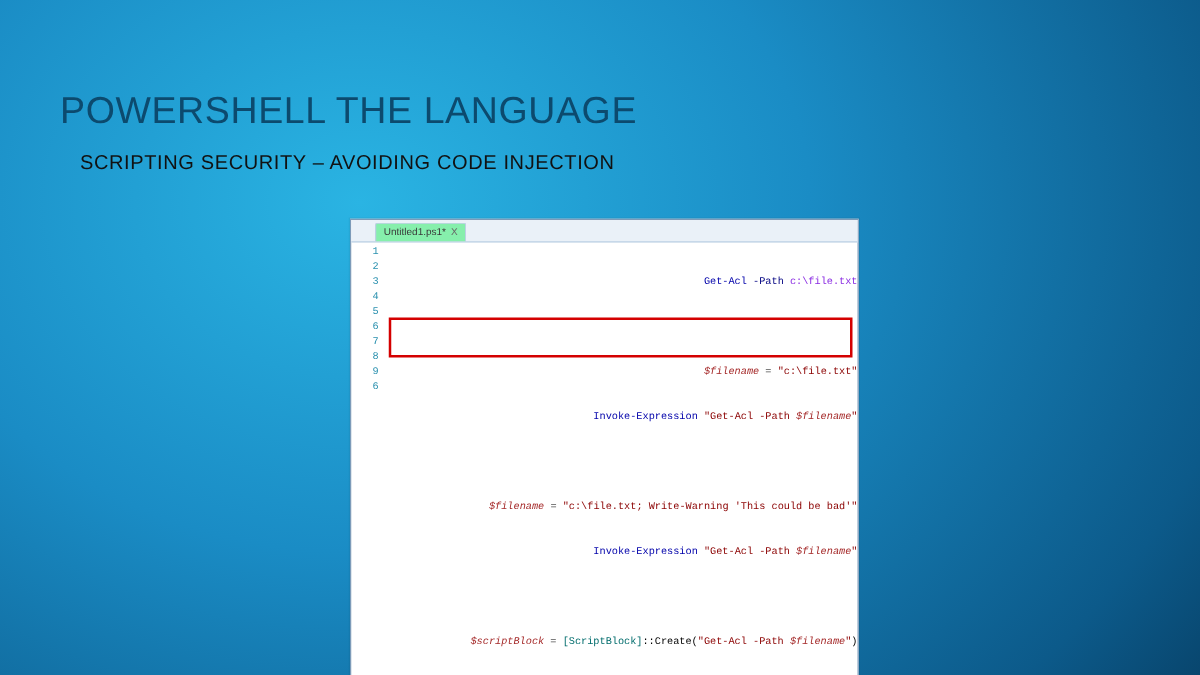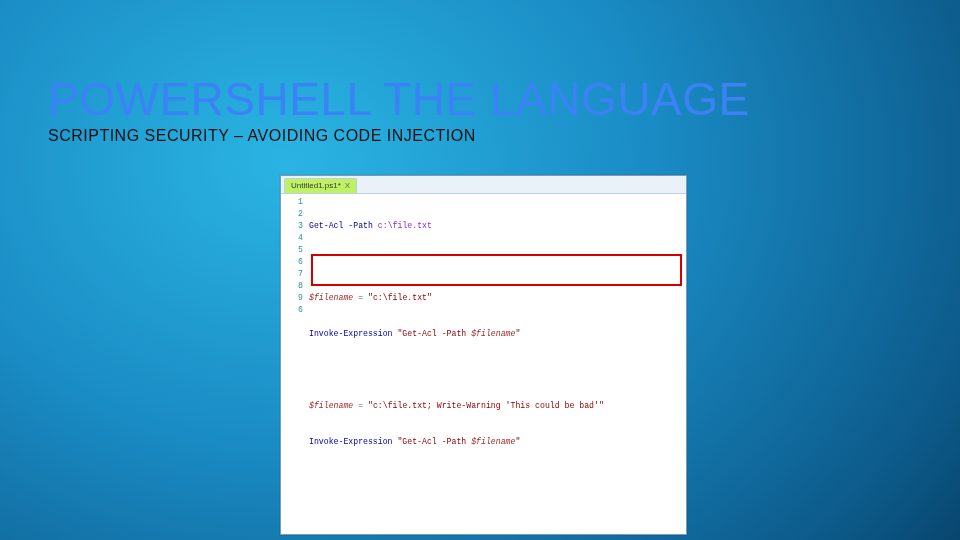--- a/index.html
+++ b/index.html
@@ -14,55 +14,55 @@
     font-family: Arial, Helvetica, sans-serif;
     position: relative;
   }
   .content {
     position: absolute;
     top: 72px;
     left: 48px;
     right: 48px;
   }
   .title {
-    font-size: 46px;
+    font-size: 30px;
     font-weight: 400;
-    color: #3b82f6;
+    color: #0c4a6e;
     letter-spacing: 0.5px;
-    margin: 0 0 1px 0;
+    margin: 0 0 16px 0;
   }
   .subtitle {
     font-size: 16px;
     font-weight: 400;
     color: #111;
     letter-spacing: 0.5px;
-    margin: 0;
+    margin: 16px;
   }
   .editor-wrap {
     position: absolute;
     top: 175px;
     left: 280px;
     width: 405px;
     background: #fff;
     border: 1px solid #7d9bb9;
     box-shadow: 0 0 0 1px rgba(0,0,0,0.05);
   }
   .tabbar {
     background: #eaf1f8;
     border-bottom: 1px solid #bcd0e3;
     height: 17px;
     display: flex;
     align-items: flex-end;
   }
   .tab {
-    background: #bef264;
+    background: #86efac;
     border: 1px solid #bcd0e3;
     border-bottom: none;
     border-radius: 2px 2px 0 0;
-    margin-left: 3px;
+    margin-left: 19px;
     height: 14px;
     padding: 0 6px;
     font-size: 8px;
     line-height: 14px;
     color: #3a3a3a;
     display: flex;
     align-items: center;
     gap: 4px;
   }
   .tab-close {
@@ -88,20 +88,21 @@
     height: 12px;
   }
   .code-lines {
     flex: 1;
     color: #000;
     white-space: pre;
     position: relative;
   }
   .code-lines .line {
     height: 12px;
+    text-align: right;
   }
   .tok-cmd { color: #0000aa; }
   .tok-param { color: #000080; }
   .tok-arg { color: #8a2be2; }
   .tok-var { color: #a52a2a; font-style: italic; }
   .tok-op { color: #555; }
   .tok-str { color: #8b0000; }
   .tok-type { color: #006c6c; }
   .highlight-box {
     position: absolute;
@@ -141,17 +142,18 @@
     </div>
     <div class="code-lines">
       <div class="line"><span class="tok-cmd">Get-Acl</span> <span class="tok-param">-Path</span> <span class="tok-arg">c:\file.txt</span></div>
       <div class="line"></div>
       <div class="line"><span class="tok-var">$filename</span> <span class="tok-op">=</span> <span class="tok-str">"c:\file.txt"</span></div>
       <div class="line"><span class="tok-cmd">Invoke-Expression</span> <span class="tok-str">"Get-Acl -Path </span><span class="tok-var">$filename</span><span class="tok-str">"</span></div>
       <div class="line"></div>
       <div class="line"><span class="tok-var">$filename</span> <span class="tok-op">=</span> <span class="tok-str">"c:\file.txt; Write-Warning 'This could be bad'"</span></div>
       <div class="line"><span class="tok-cmd">Invoke-Expression</span> <span class="tok-str">"Get-Acl -Path </span><span class="tok-var">$filename</span><span class="tok-str">"</span></div>
       <div class="line"></div>
+      <div class="line"><span class="tok-var">$scriptBlock</span> <span class="tok-op">=</span> <span class="tok-type">[ScriptBlock]</span><span>::Create(</span><span class="tok-str">"Get-Acl -Path </span><span class="tok-var">$filename</span><span class="tok-str">"</span><span>)</span></div>
       
       <div class="highlight-box" style="top:58px;height:28px;"></div>
     </div>
   </div>
 </div>
 
 </body></html>

